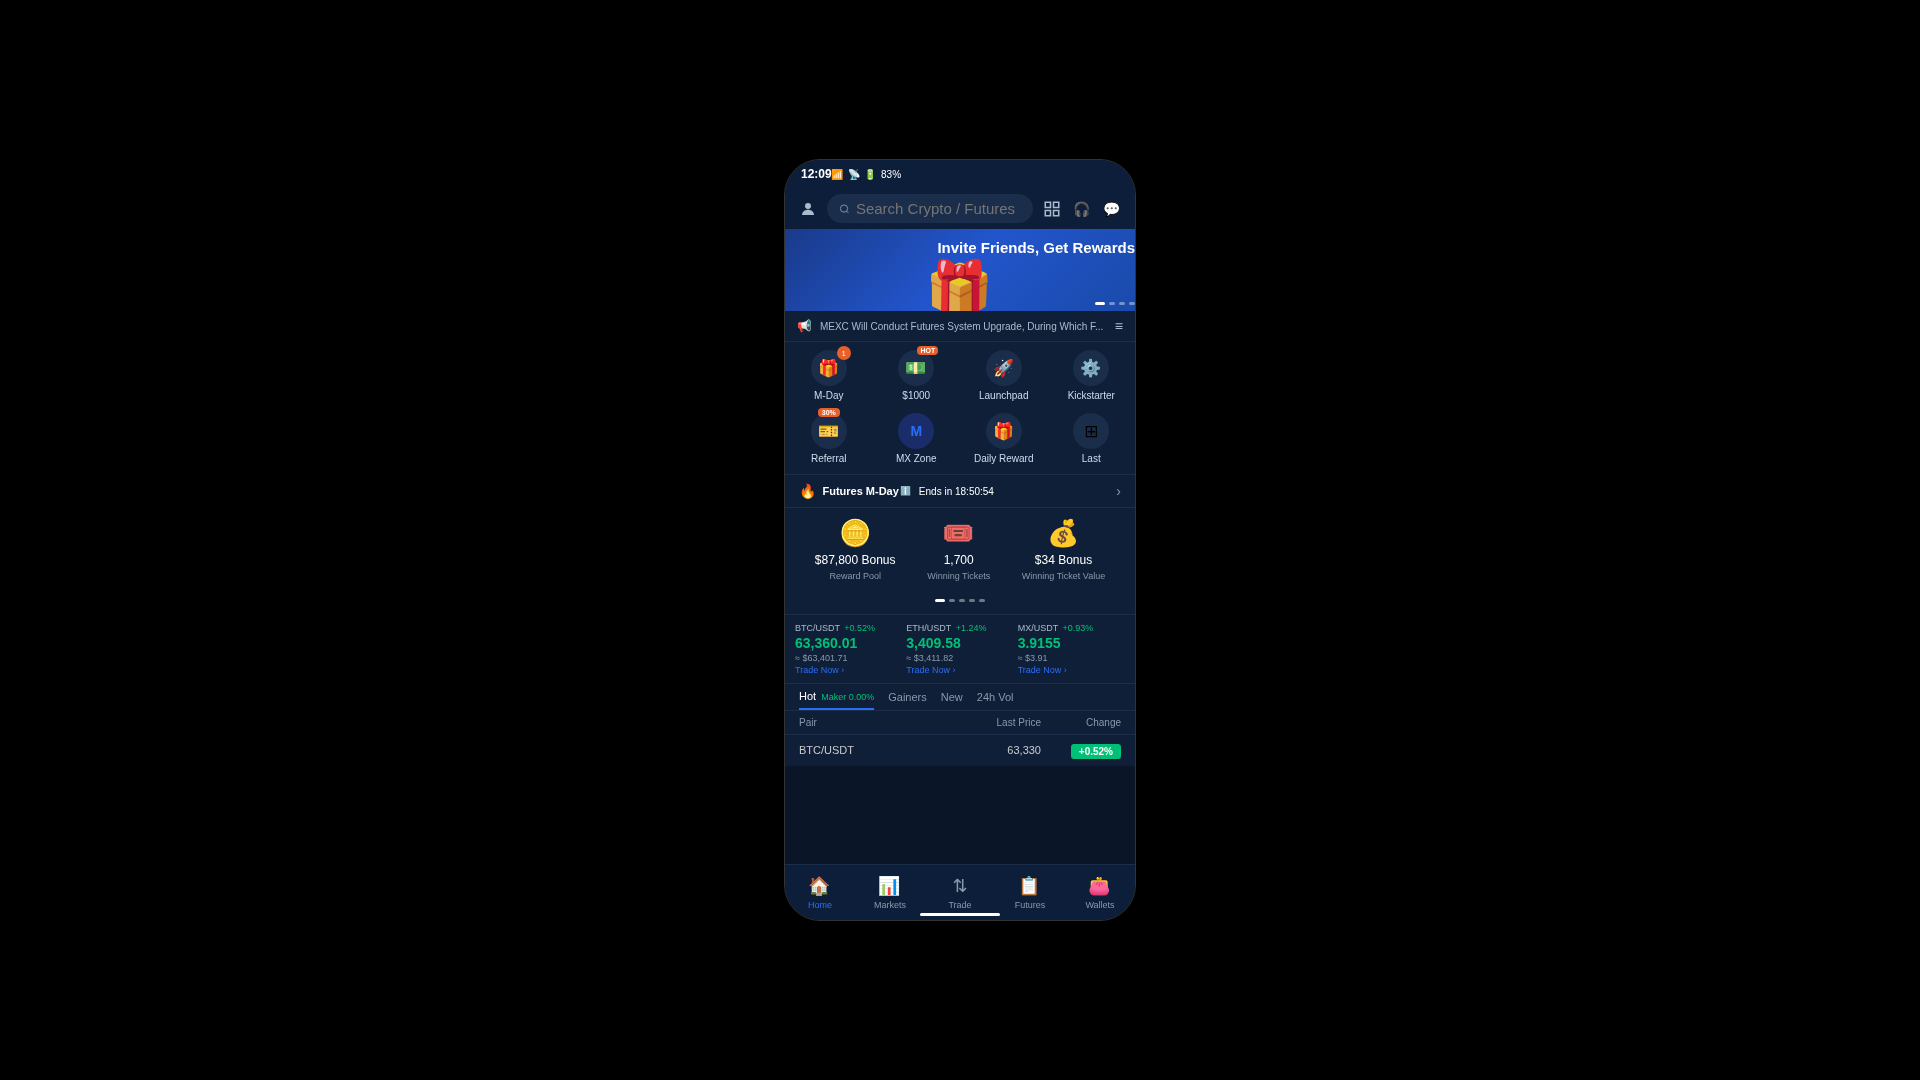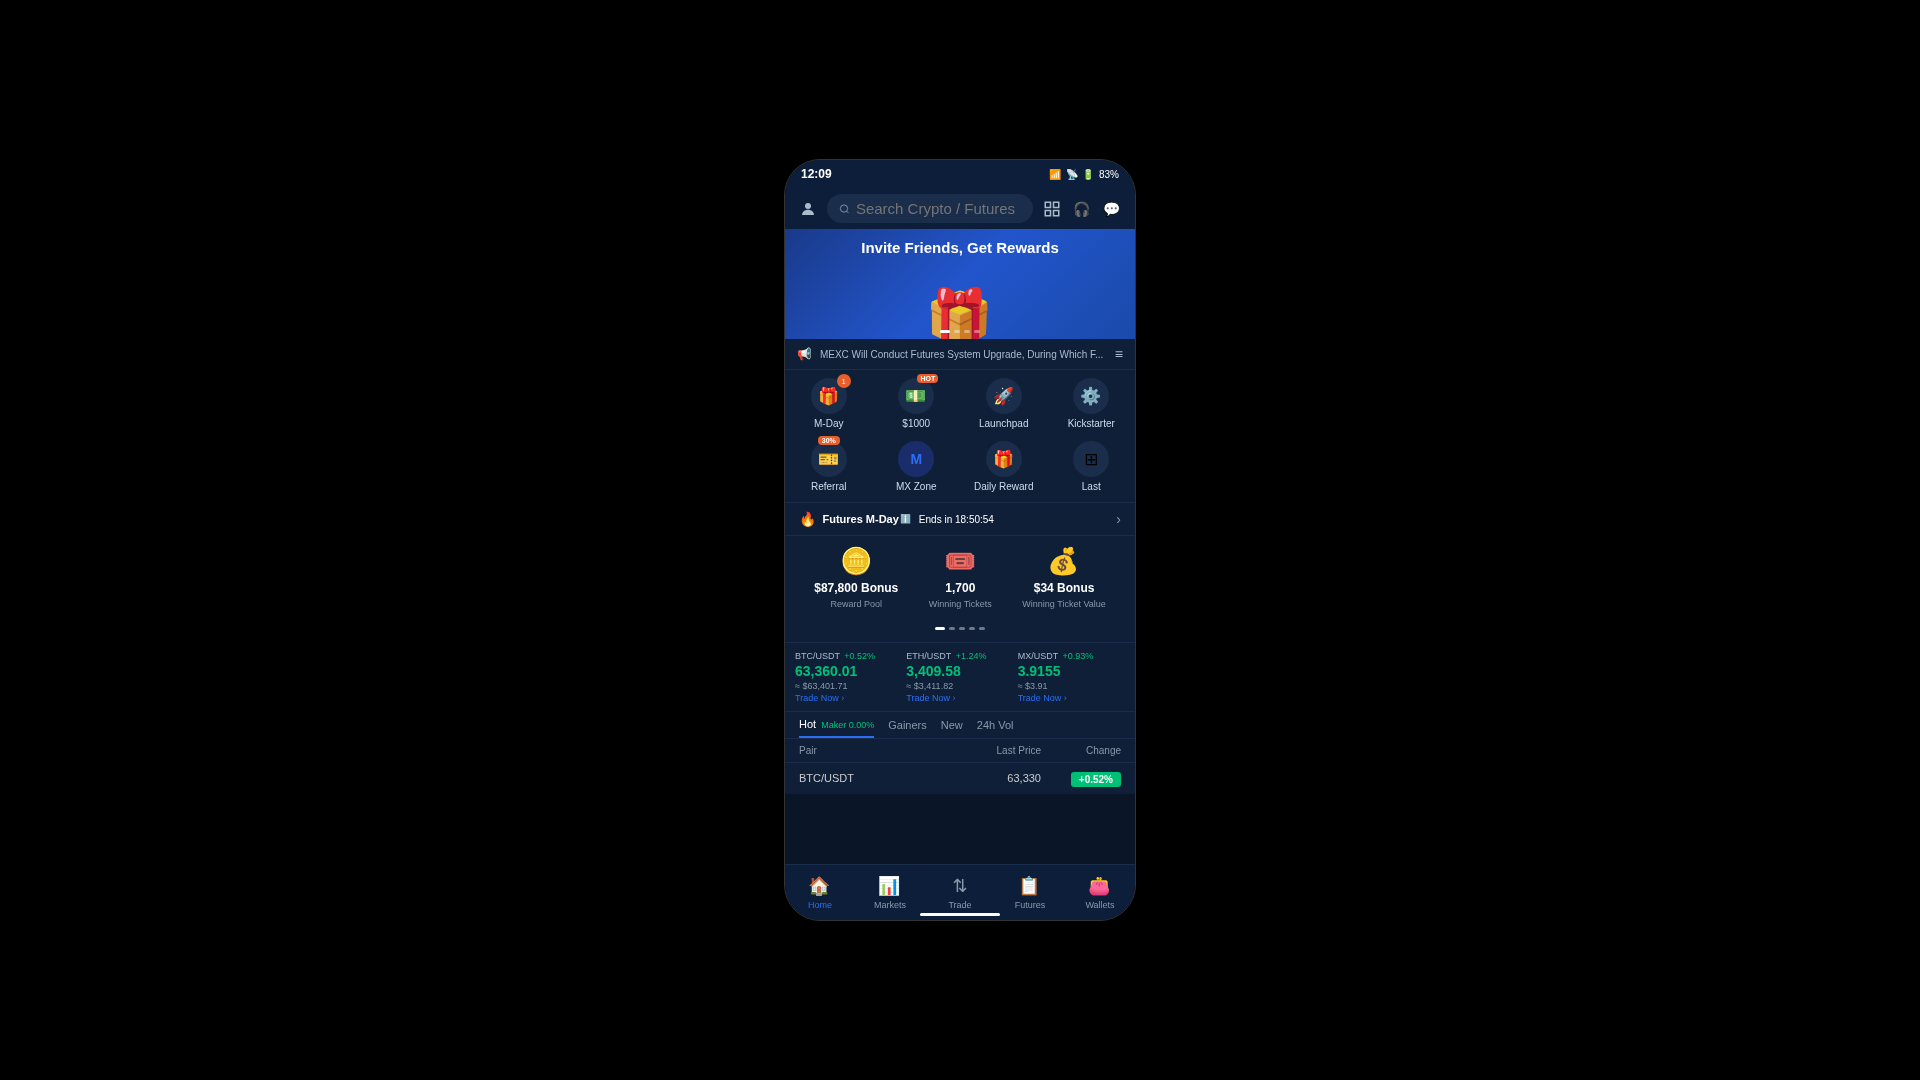--- a/index.html
+++ b/index.html
@@ -17,21 +17,20 @@
       height: 762px;
       background: #0a1628;
       border-radius: 36px;
       overflow: hidden;
       position: relative;
       border: 1px solid #333;
     }
     .status-bar {
       background: #0d1e3a;
       display: flex;
-      justify-content: space-between;
       align-items: center;
       padding: 6px 16px;
       height: 28px;
     }
     .status-time {
       color: #fff;
       font-size: 12px;
       font-weight: 600;
     }
     .status-icons {
@@ -69,26 +68,26 @@
       width: 22px;
       height: 22px;
       display: flex;
       align-items: center;
       justify-content: center;
       color: #ccc;
       font-size: 14px;
     }
     .banner {
       background: linear-gradient(135deg, #1a3a8a 0%, #2255cc 50%, #1a4aaa 100%);
-      height: 110px;
+      height: 82px;
       position: relative;
       overflow: hidden;
       display: flex;
       flex-direction: column;
-      align-items: center;
+      align-items: flex-end;
       justify-content: flex-start;
       padding-top: 10px;
     }
     .banner-title {
       color: #fff;
       font-size: 15px;
       font-weight: 700;
       z-index: 2;
       text-align: center;
     }
@@ -265,21 +264,21 @@
       flex-direction: column;
       align-items: center;
       gap: 4px;
     }
     .reward-icon {
       font-size: 26px;
     }
     .reward-value {
       color: #fff;
       font-size: 12px;
-      font-weight: 700;
+      font-weight: 400;
     }
     .reward-label {
       color: #8899aa;
       font-size: 9px;
       text-align: center;
     }
     .register-row {
       background: #142038;
       border-radius: 20px;
       display: flex;

